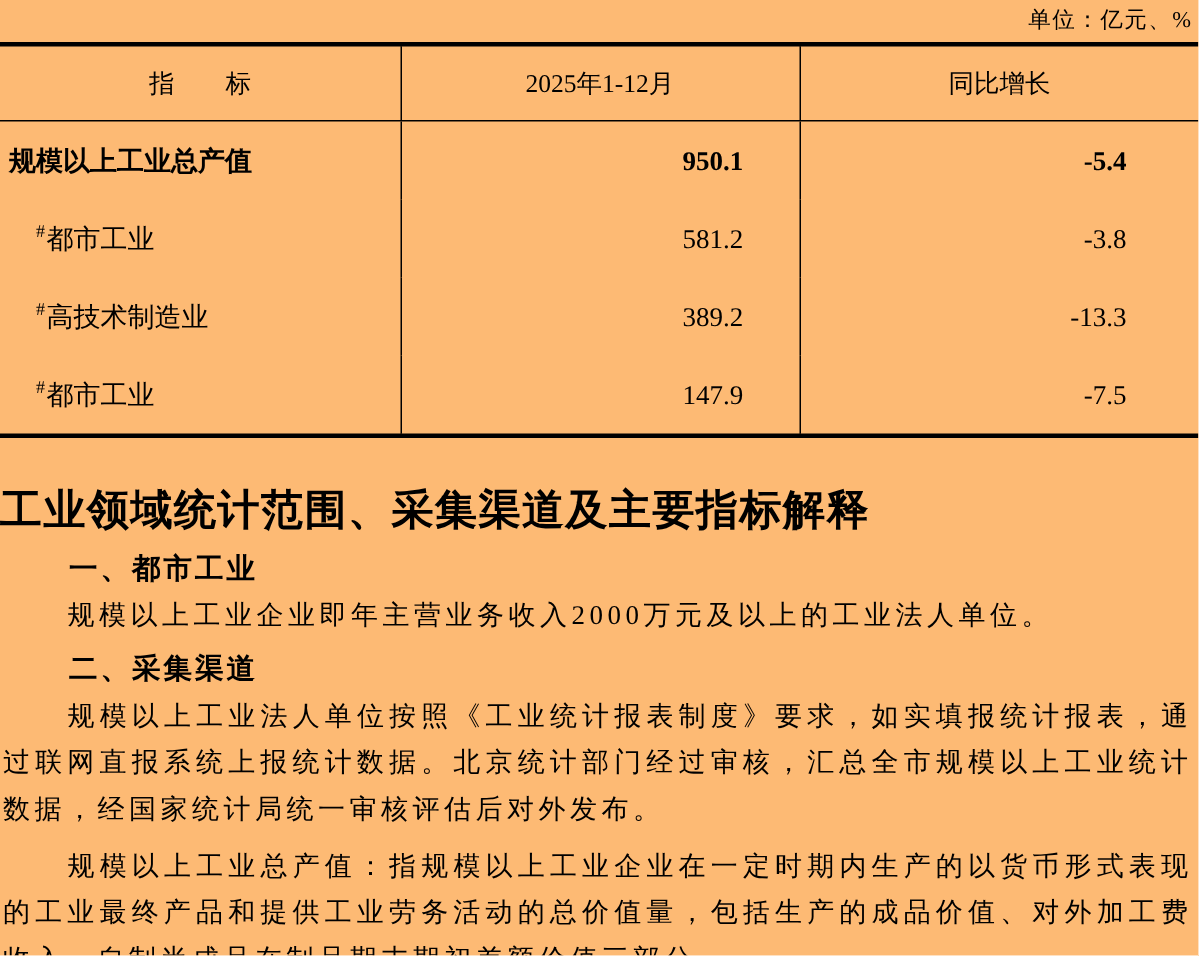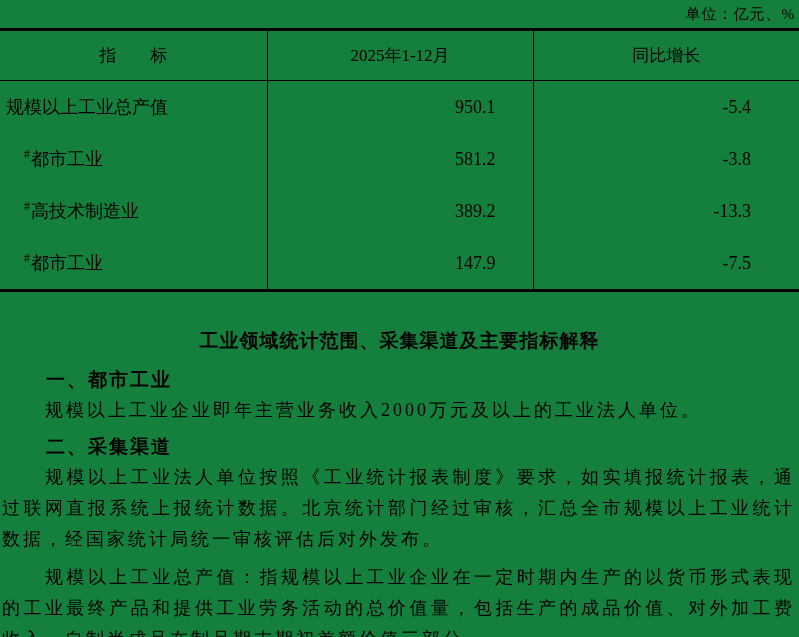--- a/index.html
+++ b/index.html
@@ -7,21 +7,21 @@
     padding: 0;
     background: #ffffff;
     color: #000000;
     font-family: "Liberation Serif", "DejaVu Serif", serif;
   }
   .page {
     position: relative;
     width: 799px;
     height: 637px;
     overflow: hidden;
-    background: #15803d;
+    background: #fdba74;
   }
   
   .unit-label {
     text-align: right;
     font-size: 15px;
     letter-spacing: 1px;
     padding: 5px 4px 4px 0;
     line-height: 19px;
   }
   
@@ -46,35 +46,35 @@
   }
   table.stats th + th,
   table.stats td + td { border-left: 1px solid #000; }
   table.stats td {
     height: 50px;
     vertical-align: middle;
     font-size: 18px;
   }
   td.ind { padding-left: 6px; font-size: 19px; }
   td.ind.sub { padding-left: 24px; font-size: 18px; }
-  tr.main-row td { font-weight: normal; }
+  tr.main-row td { font-weight: bold; }
   td.num { text-align: right; font-variant-numeric: tabular-nums; }
   td.num.period { padding-right: 37px; }
   td.num.yoy { padding-right: 48px; }
   sup.hash {
     font-size: 12px;
     line-height: 0;
     vertical-align: super;
     margin-right: 1px;
   }
   
   .notes-title {
     margin: 31px 0 7px 0;
-    text-align: center;
-    font-size: 19px;
+    text-align: left;
+    font-size: 28px;
     font-weight: bold;
     letter-spacing: 1px;
     line-height: 36px;
   }
   .section-heading {
     margin: 8px 0 2px 46px;
     font-size: 19px;
     font-weight: bold;
     letter-spacing: 2px;
     line-height: 26px;

